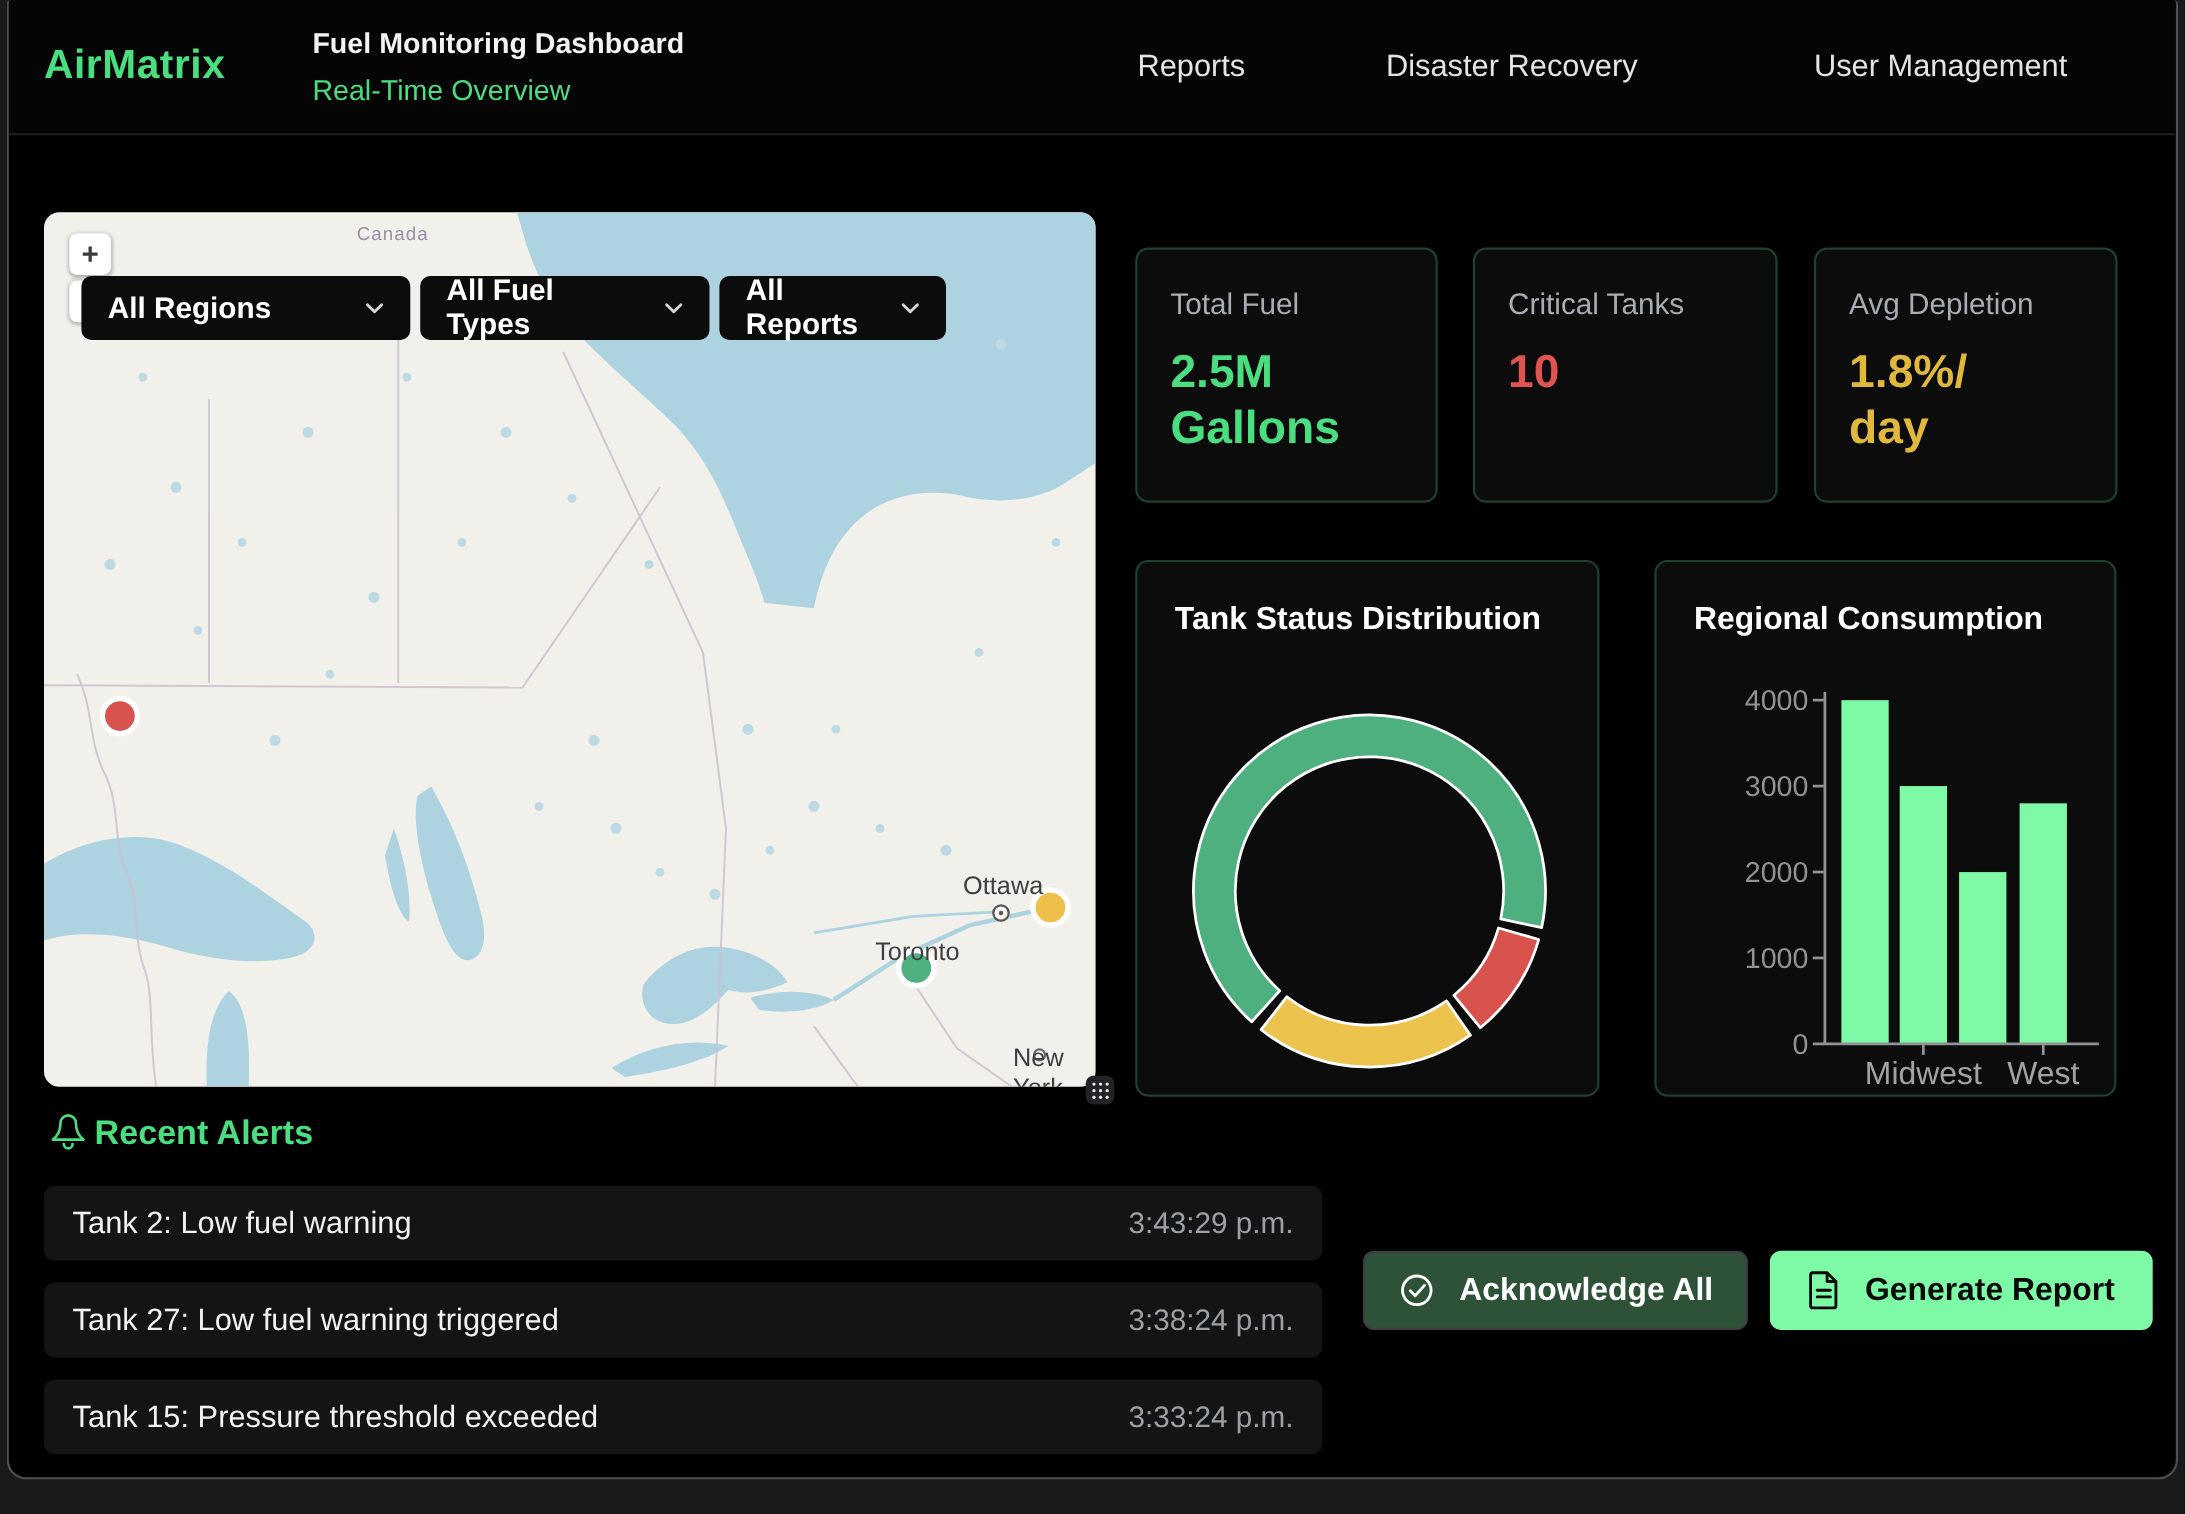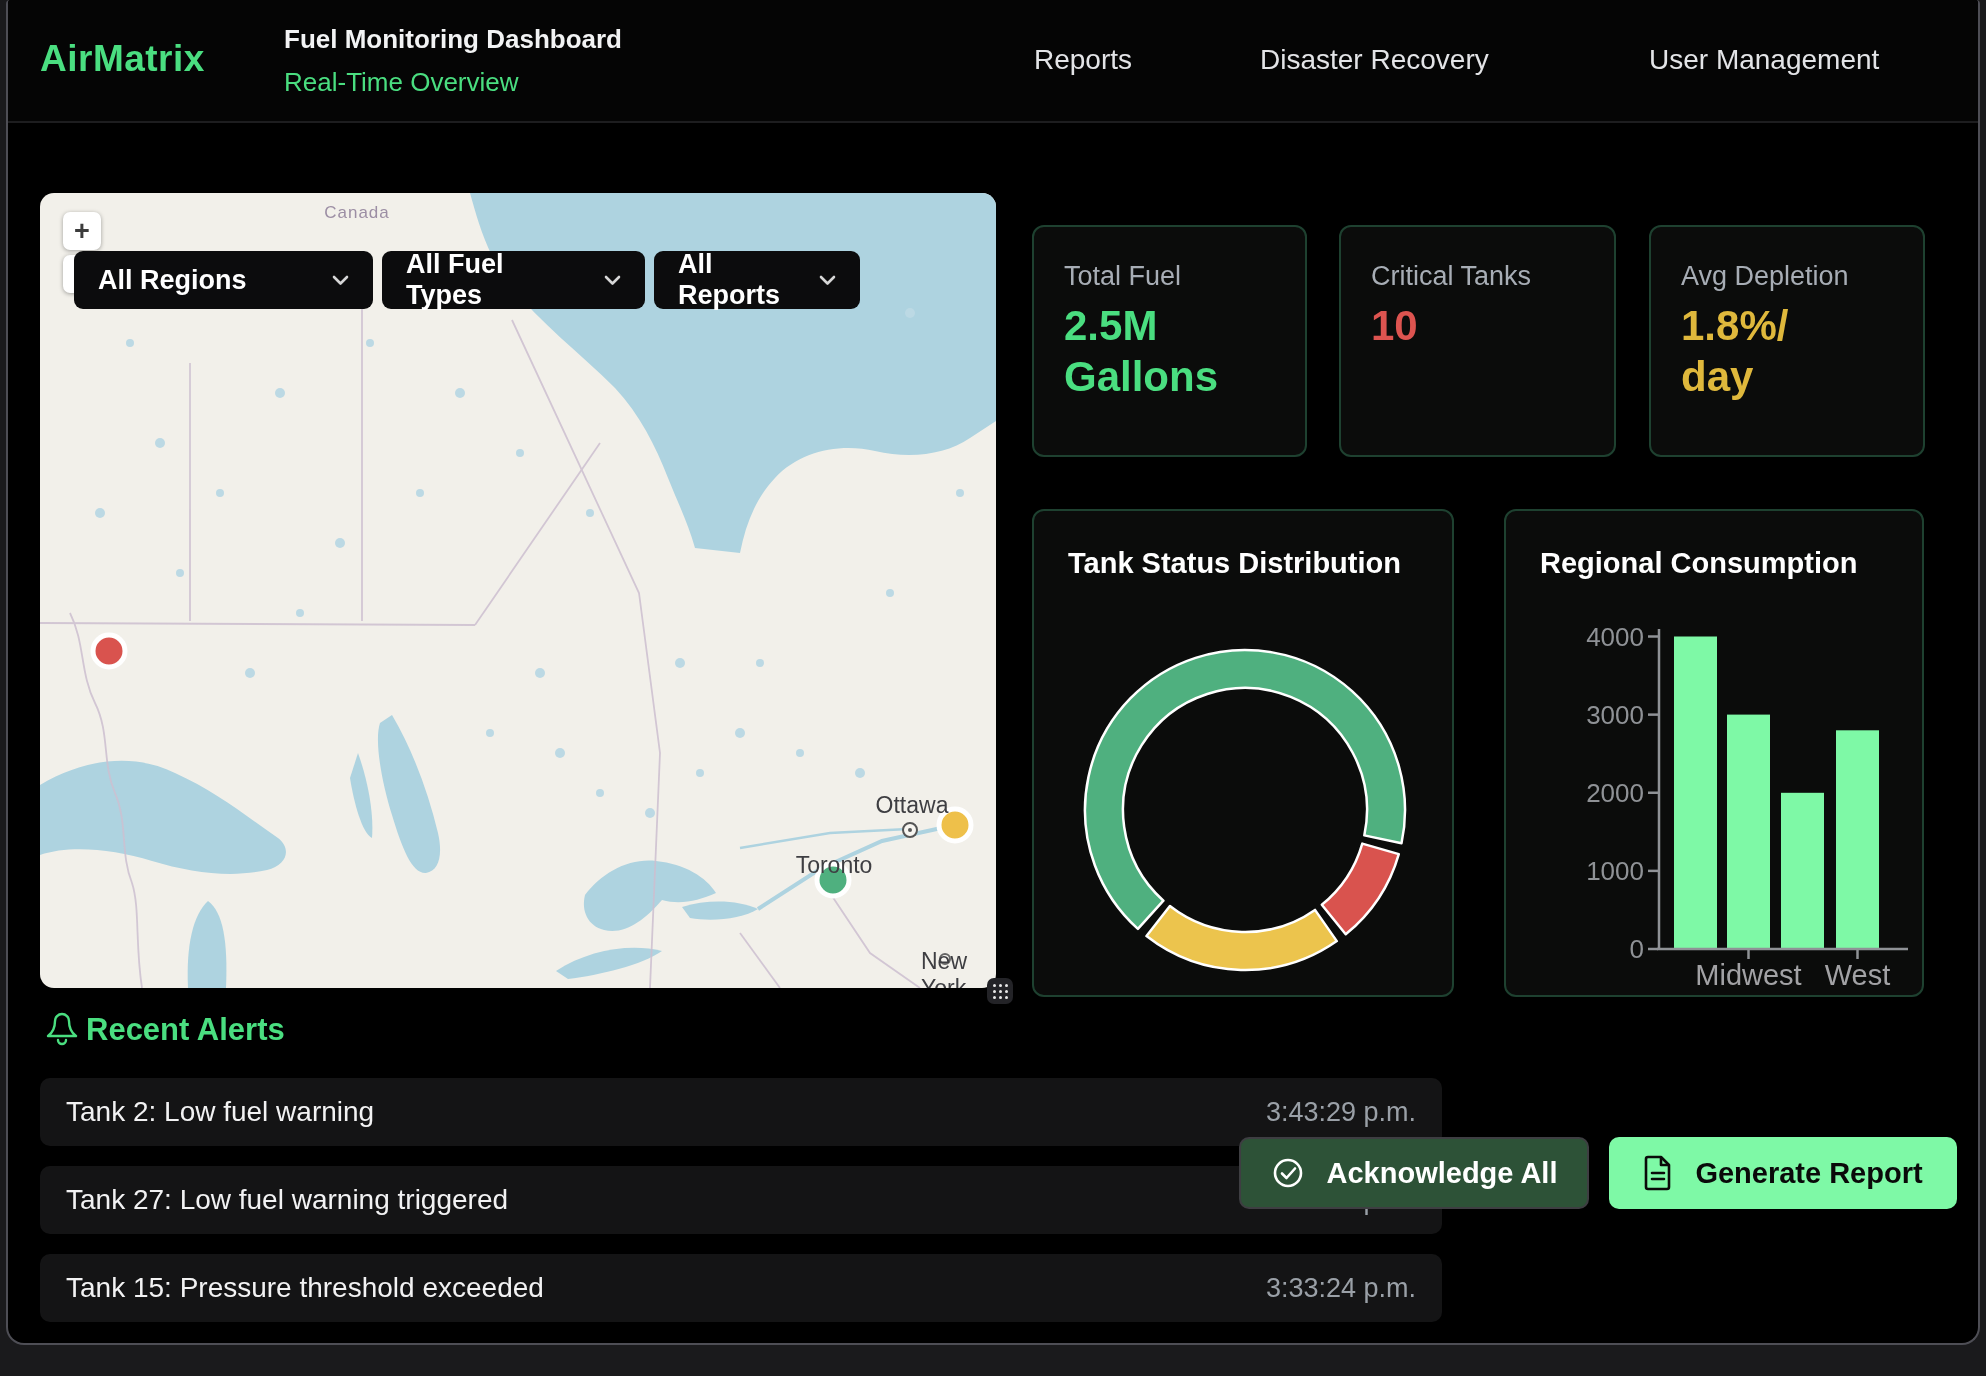--- a/index.html
+++ b/index.html
@@ -30,37 +30,37 @@
     justify-content:space-between;padding:0 24px;color:#fff;font-size:27px;font-weight:bold;cursor:pointer;box-sizing:border-box;}
   .f1{width:299px;}.f2{width:263px;}.f3{width:206px;}
   .chev{margin-left:20px;flex:none;}
   .drag-handle{position:absolute;left:979px;top:978px;width:26px;height:26px;background:#232327;border-radius:7px;
     display:grid;grid-template-columns:repeat(3,1fr);place-items:center;padding:4px;box-sizing:border-box;cursor:grab;z-index:4;}
   .drag-handle i{width:3px;height:3px;border-radius:50%;background:#e8e8e8;}
   
   .card{position:absolute;background:#0b0c0b;border:2px solid #1e4130;border-radius:12px;box-sizing:border-box;}
   .stat-card{top:225px;height:232px;padding:34px 30px;}
   .sc1{left:1024px;width:275px;}.sc2{left:1331px;width:277px;}.sc3{left:1641px;width:276px;}
-  .stat-label{font-size:27px;color:#a7adb5;margin-bottom:8px;}
+  .stat-label{font-size:27px;color:#a7adb5;margin-bottom:20px;}
   .stat-value{font-size:42px;font-weight:bold;line-height:1.22;}
   .v-green{color:#4ade80;}.v-red{color:#dd5450;}.v-yellow{color:#dfb83c;}
   
   .chart-card{top:509px;height:488px;}
   .donut-card{left:1024px;width:422px;}
   .bar-card{left:1496px;width:420px;}
   .chart-title{position:absolute;left:34px;top:36px;font-size:29px;font-weight:bold;color:#fff;}
   .donut-svg{position:absolute;left:0;top:68px;}
   .bar-svg{position:absolute;left:0;top:0;}
   .ytick{font-family:"Liberation Sans",sans-serif;font-size:26px;fill:#8f9296;}
   .xtick{font-family:"Liberation Sans",sans-serif;font-size:29px;fill:#a2a2a5;}
   .axis{stroke:#8f9296;stroke-width:2.5;fill:none;}
   
   .alerts-title{position:absolute;left:78px;top:1012px;font-size:31px;font-weight:bold;color:#4ade80;}
   .bell{position:absolute;left:36px;top:1010px;}
-  .alert-row{position:absolute;left:32px;width:1402px;height:68px;background:#141415;border-radius:10px;
+  .alert-row{position:absolute;left:32px;width:1162px;height:68px;background:#141415;border-radius:10px;
     display:flex;align-items:center;justify-content:space-between;padding:0 26px;box-sizing:border-box;}
   .ar1{top:1078px;}.ar2{top:1166px;}.ar3{top:1254px;}
   .alert-msg{font-size:28px;color:#f2f2f3;}
   .alert-time{font-size:27px;color:#9aa0a7;}
   
   .btn{position:absolute;top:1137px;height:72px;border-radius:10px;display:flex;align-items:center;
     justify-content:center;gap:22px;font-size:29px;font-weight:bold;cursor:pointer;box-sizing:border-box;}
   .btn-ack{left:1231px;width:350px;background:#2d5237;border:2px solid #3e3e42;color:#fff;}
   .btn-gen{left:1601px;width:348px;background:#7ef9a6;color:#0a0a0a;}
 </style>

